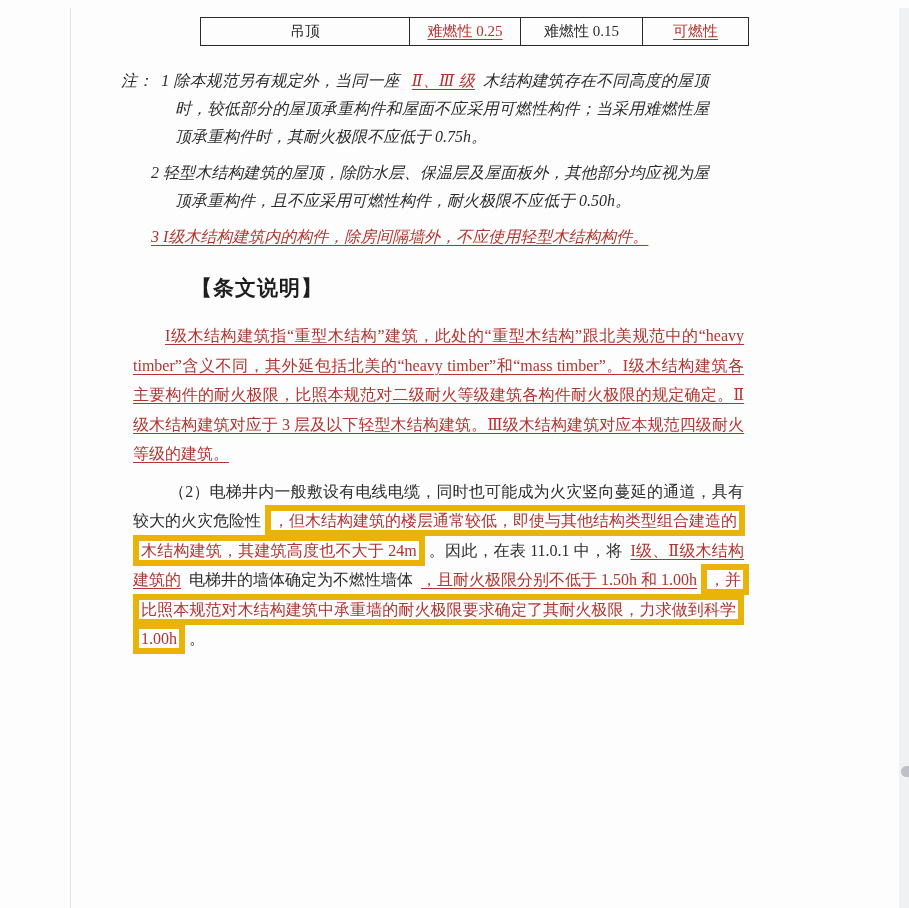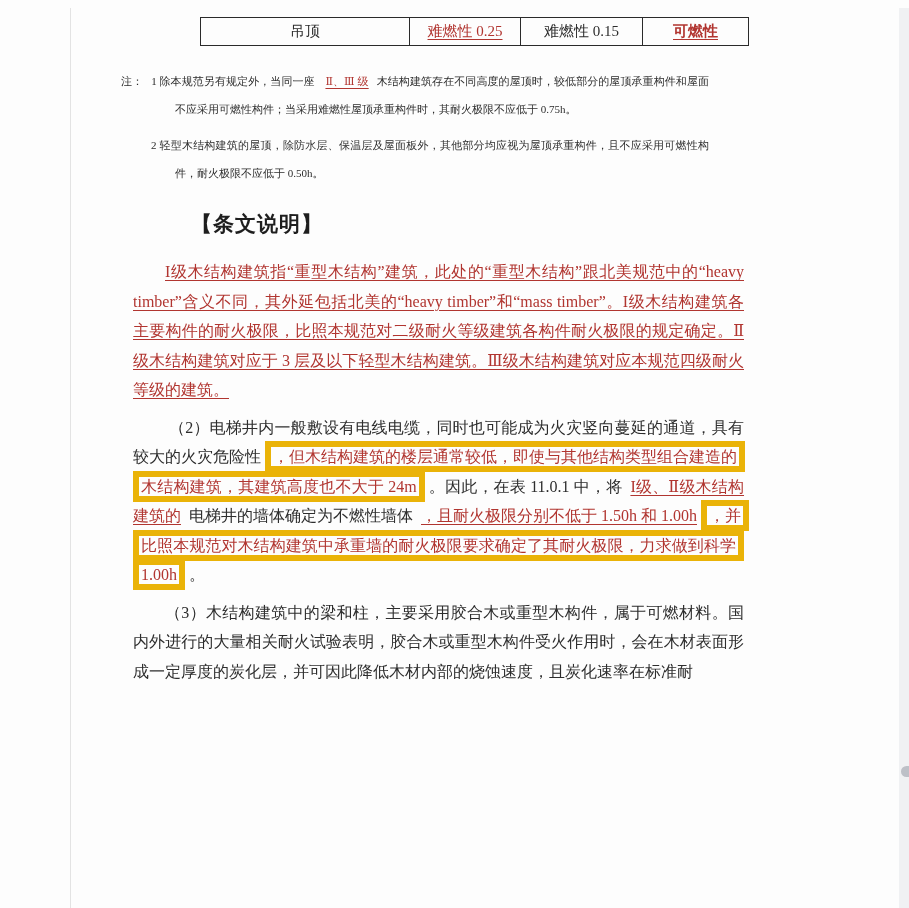--- a/index.html
+++ b/index.html
@@ -40,39 +40,40 @@
     height: 28px;
     text-align: center;
     vertical-align: middle;
     font-size: 15px;
     padding: 0 4px;
     white-space: nowrap;
   }
   .doc-table td.c1 { width: 209px; }
   .doc-table td.c2 { width: 111px; }
   .doc-table td.c3 { width: 122px; }
-  .doc-table td.c4 { width: 106px; font-weight: bold; }
+  .doc-table td.c4 { width: 106px; }
 
   .red { color: var(--red); }
   .ul  { text-decoration: underline; text-underline-offset: 3px; }
   .boxed {
     color: var(--red);
     border: 6px solid #eab308;
     padding: 1px 2px;
     box-decoration-break: clone;
     -webkit-box-decoration-break: clone;
   }
 
   
   .notes {
     margin: 13px 0 1px 38px;
     width: 604px;
-    font-size: 11px;
+    font-size: 16px;
     line-height: 28px;
     text-align: justify;
+    font-style: italic;
   }
   .note-first { padding-left: 58px; text-indent: -58px; }
   .note-cont  { padding-left: 58px; text-indent: -28px; }
 
   
   .heading {
     margin: 11px 0 0 112px;
     font-size: 21px;
     font-weight: bold;
     color: #1e1e1e;
@@ -121,33 +122,35 @@
       </tbody>
     </table>
 
     <div class="notes">
       <div class="note-first">
         <span>注：</span><span>1  除本规范另有规定外，当同一座 </span><span class="red ul">Ⅱ、Ⅲ 级</span><span>木结构建筑存在不同高度的屋顶时，较低部分的屋顶承重构件和屋面不应采用可燃性构件；当采用难燃性屋顶承重构件时，其耐火极限不应低于 0.75h。</span>
       </div>
       <div class="note-cont">
         <span>2  轻型木结构建筑的屋顶，除防水层、保温层及屋面板外，其他部分均应视为屋顶承重构件，且不应采用可燃性构件，耐火极限不应低于 0.50h。</span>
       </div>
+      <div class="note-cont">
+        <span class="red ul">3 I级木结构建筑内的构件，除房间隔墙外，不应使用轻型木结构构件。</span>
+      </div>
     </div>
 
     <h3 class="heading">【条文说明】</h3>
 
     <div class="body-text">
 
       <p class="red ul">I级木结构建筑指“重型木结构”建筑，此处的“重型木结构”跟北美规范中的“heavy timber”含义不同，其外延包括北美的“heavy timber”和“mass timber”。I级木结构建筑各主要构件的耐火极限，比照本规范对二级耐火等级建筑各构件耐火极限的规定确定。Ⅱ级木结构建筑对应于 3 层及以下轻型木结构建筑。Ⅲ级木结构建筑对应本规范四级耐火等级的建筑。</p>
 
 
       <p>
         <span>（2）电梯井内一般敷设有电线电缆，同时也可能成为火灾竖向蔓延的通道，具有较大的火灾危险性</span><span class="boxed">，但木结构建筑的楼层通常较低，即使与其他结构类型组合建造的木结构建筑，其建筑高度也不大于 24m</span><span>。因此，在表 11.0.1 中，将</span><span class="red ul">I级、Ⅱ级木结构建筑的</span><span>电梯井的墙体确定为不燃性墙体</span><span class="red ul">，且耐火极限分别不低于 1.50h 和 1.00h</span><span class="boxed">，并比照本规范对木结构建筑中承重墙的耐火极限要求确定了其耐火极限，力求做到科学 1.00h</span><span>。</span>
       </p>
 
-      <p>（3）木结构建筑中的梁和柱，主要采用胶合木或重型木构件，属于可燃材料。国内外进行的大量相关耐火试验表明，胶合木或重型木构件受火作用时，会在木材表面形成一定厚度的炭化层，并可因此降低木材内部的烧蚀速度，且炭化速率在标准耐</p>
     </div>
   </div>
 
   <div class="scroll-strip">
     <div class="scroll-thumb"></div>
   </div>
 </div>
 
 </body></html>

